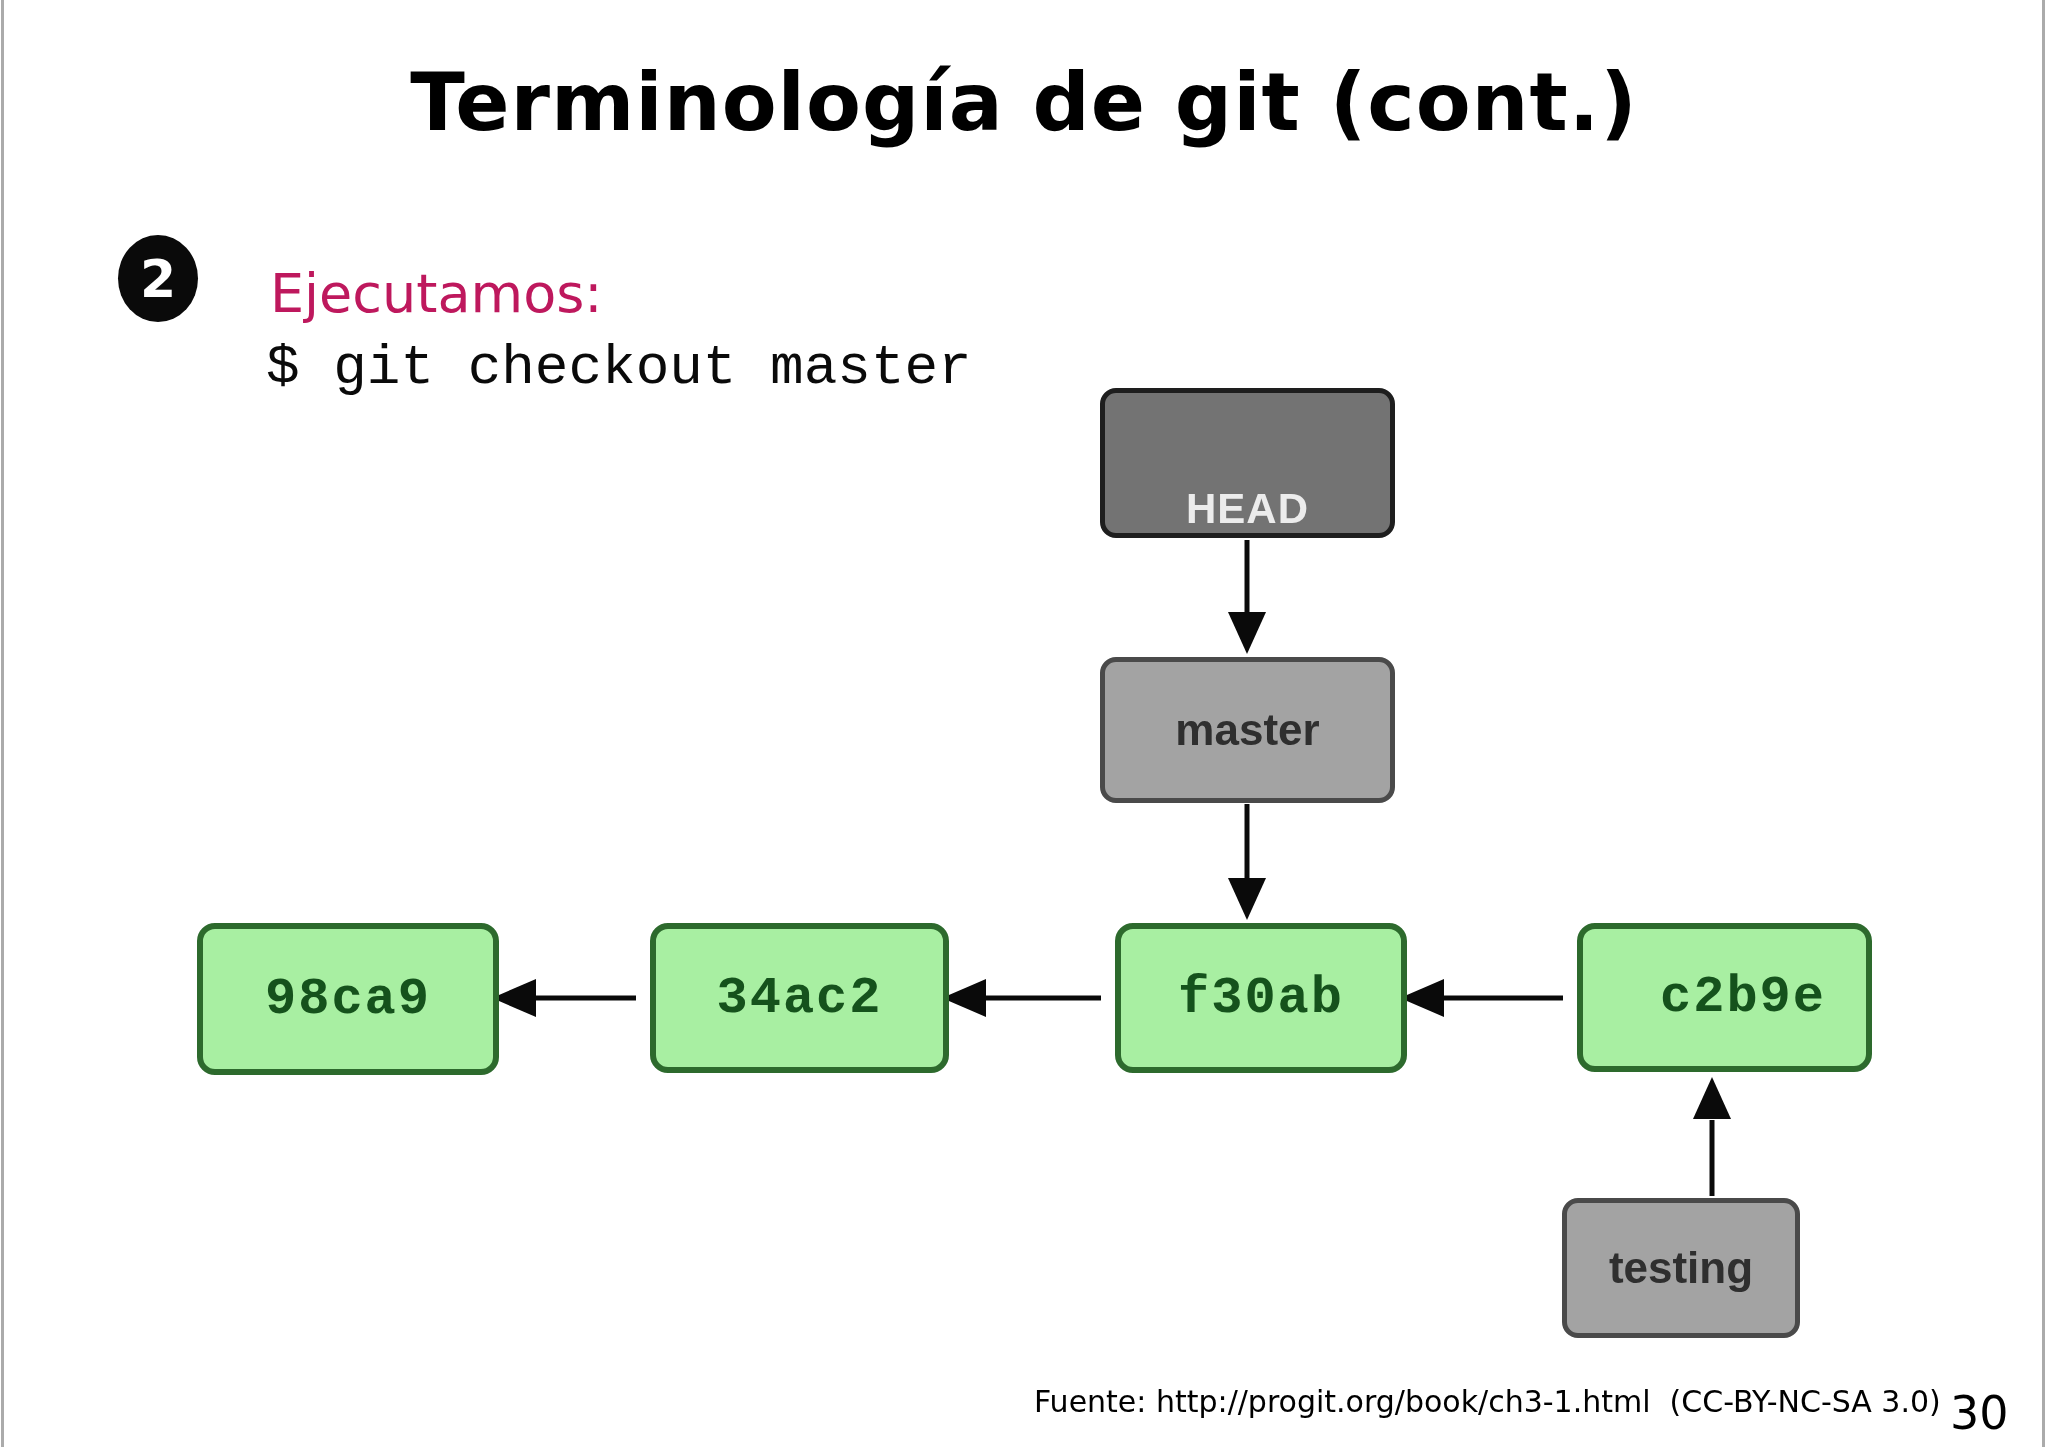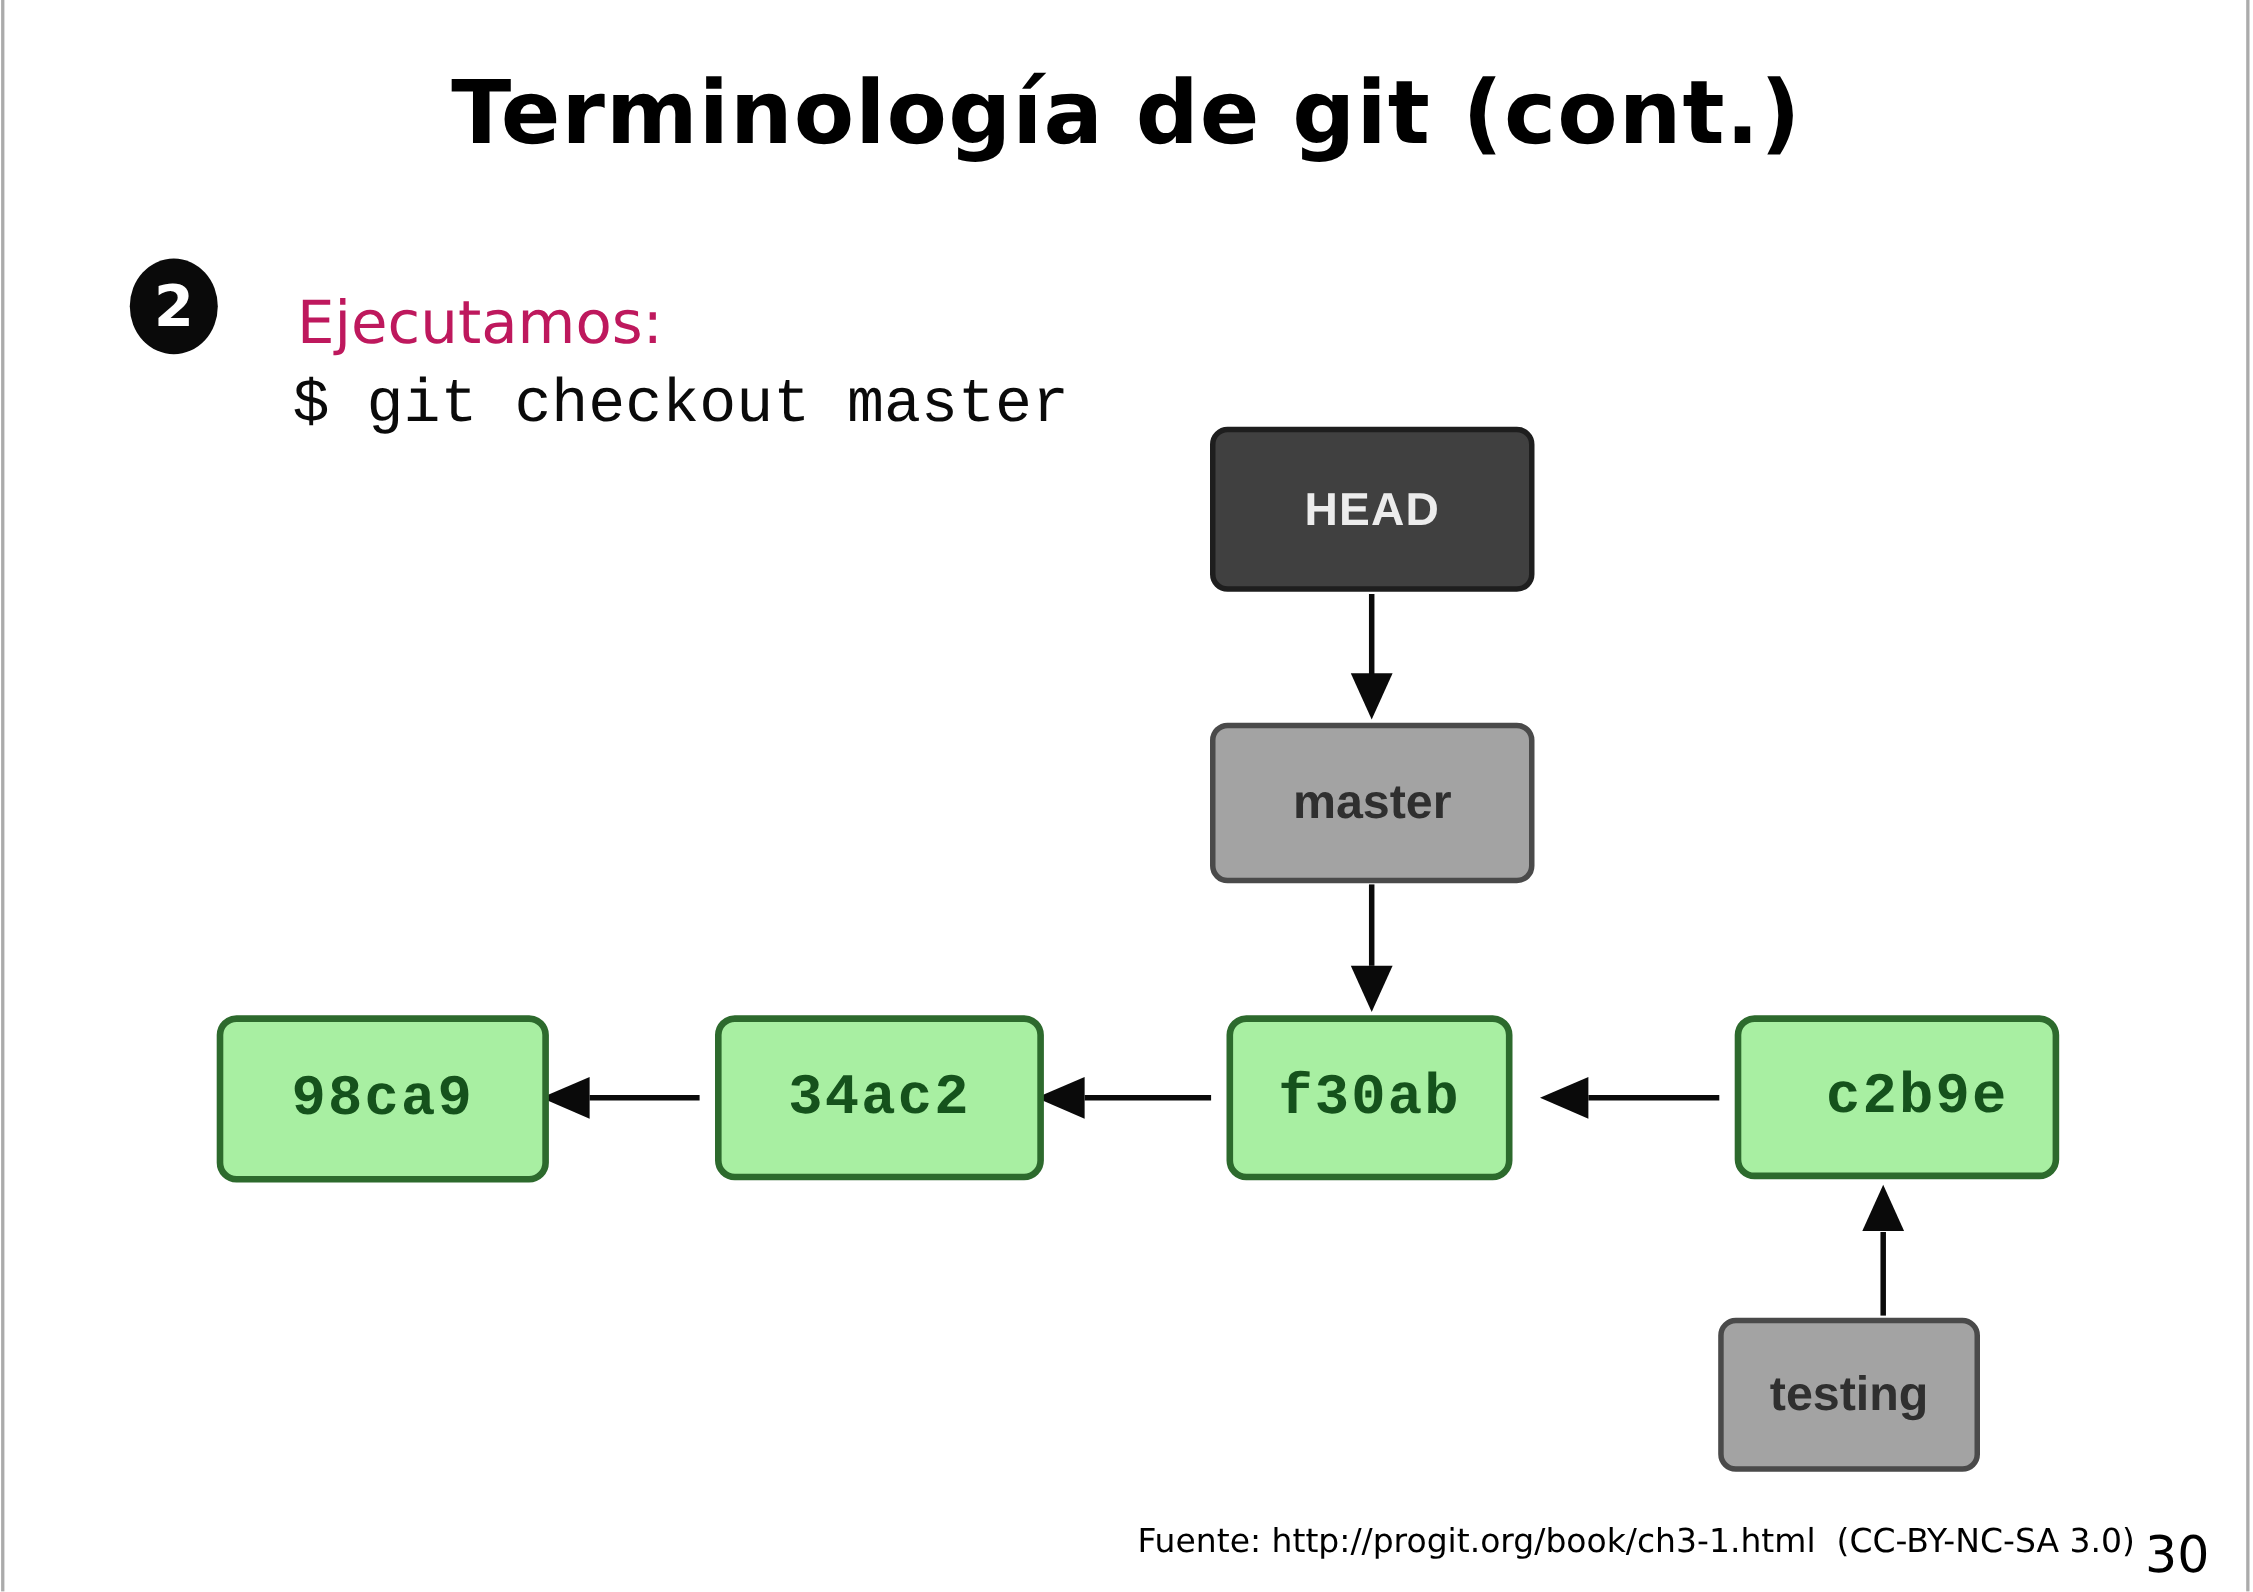--- a/index.html
+++ b/index.html
@@ -103,28 +103,29 @@
   .box.branch {
     background: #a3a3a3;
     border: 5px solid #4a4a4a;
     border-radius: 16px;
     color: #2f2f2f;
     font-family: "Liberation Sans", sans-serif;
     font-weight: bold;
     font-size: 44px;
   }
   .box.head {
-    background: #404040;
+    background: #737373;
     border: 5px solid #1e1e1e;
     border-radius: 16px;
     color: #ececec;
     font-family: "Liberation Sans", sans-serif;
     font-weight: bold;
     font-size: 42px;
     letter-spacing: 1px;
+    align-items: flex-end;
   }
 
   .footer {
     position: absolute;
     left: 1034px;
     top: 1384px;
     font-size: 30px;
     color: #000000;
     white-space: pre;
   }
@@ -188,21 +189,21 @@
   </div>
 
   <div class="box commit" style="left:185px; top:923px; width:302px; height:152px;">
     <span>98ca9</span>
   </div>
 
   <div class="box commit" style="left:638px; top:923px; width:299px; height:150px;">
     <span>34ac2</span>
   </div>
 
-  <div class="box commit" style="left:1103px; top:923px; width:260px; height:150px;">
+  <div class="box commit" style="left:1103px; top:923px; width:292px; height:150px;">
     <span>f30ab</span>
   </div>
 
   <div class="box commit" style="left:1565px; top:923px; width:295px; height:149px;padding-left:37px;">
     <span>c2b9e</span>
   </div>
 
   <div class="box branch" style="left:1562px; top:1198px; width:238px; height:140px;">
     <span>testing</span>
   </div>

